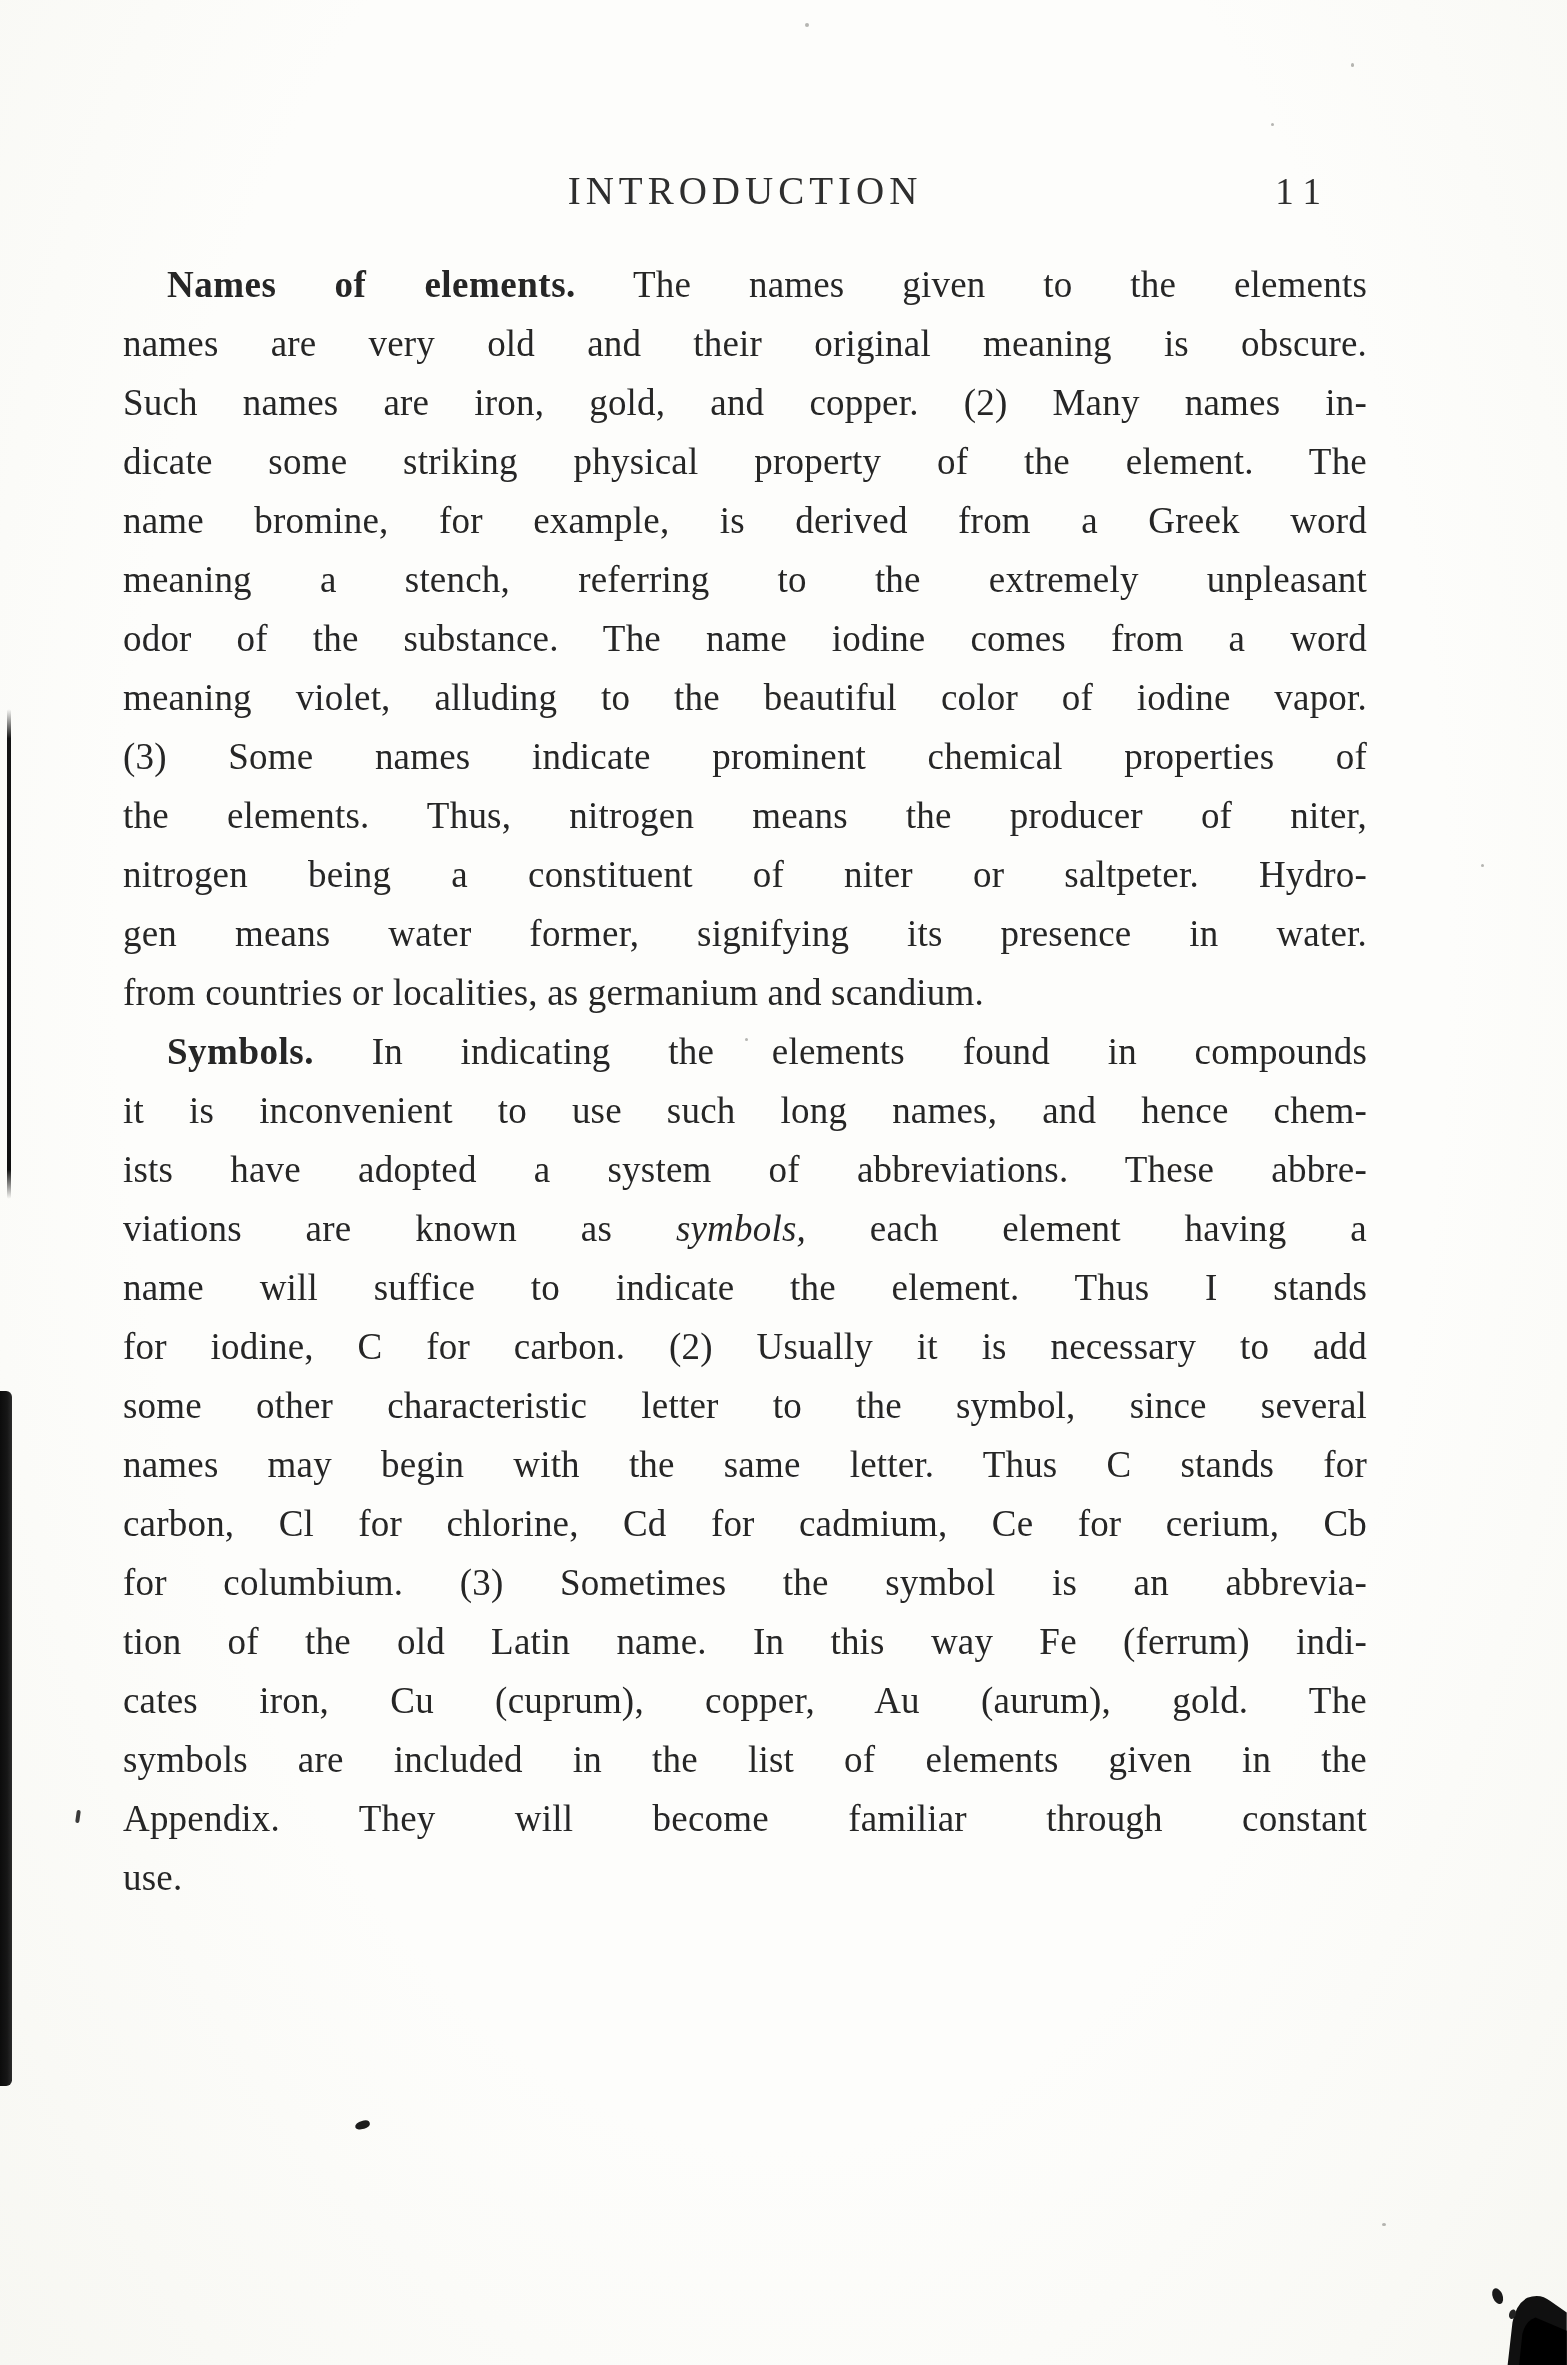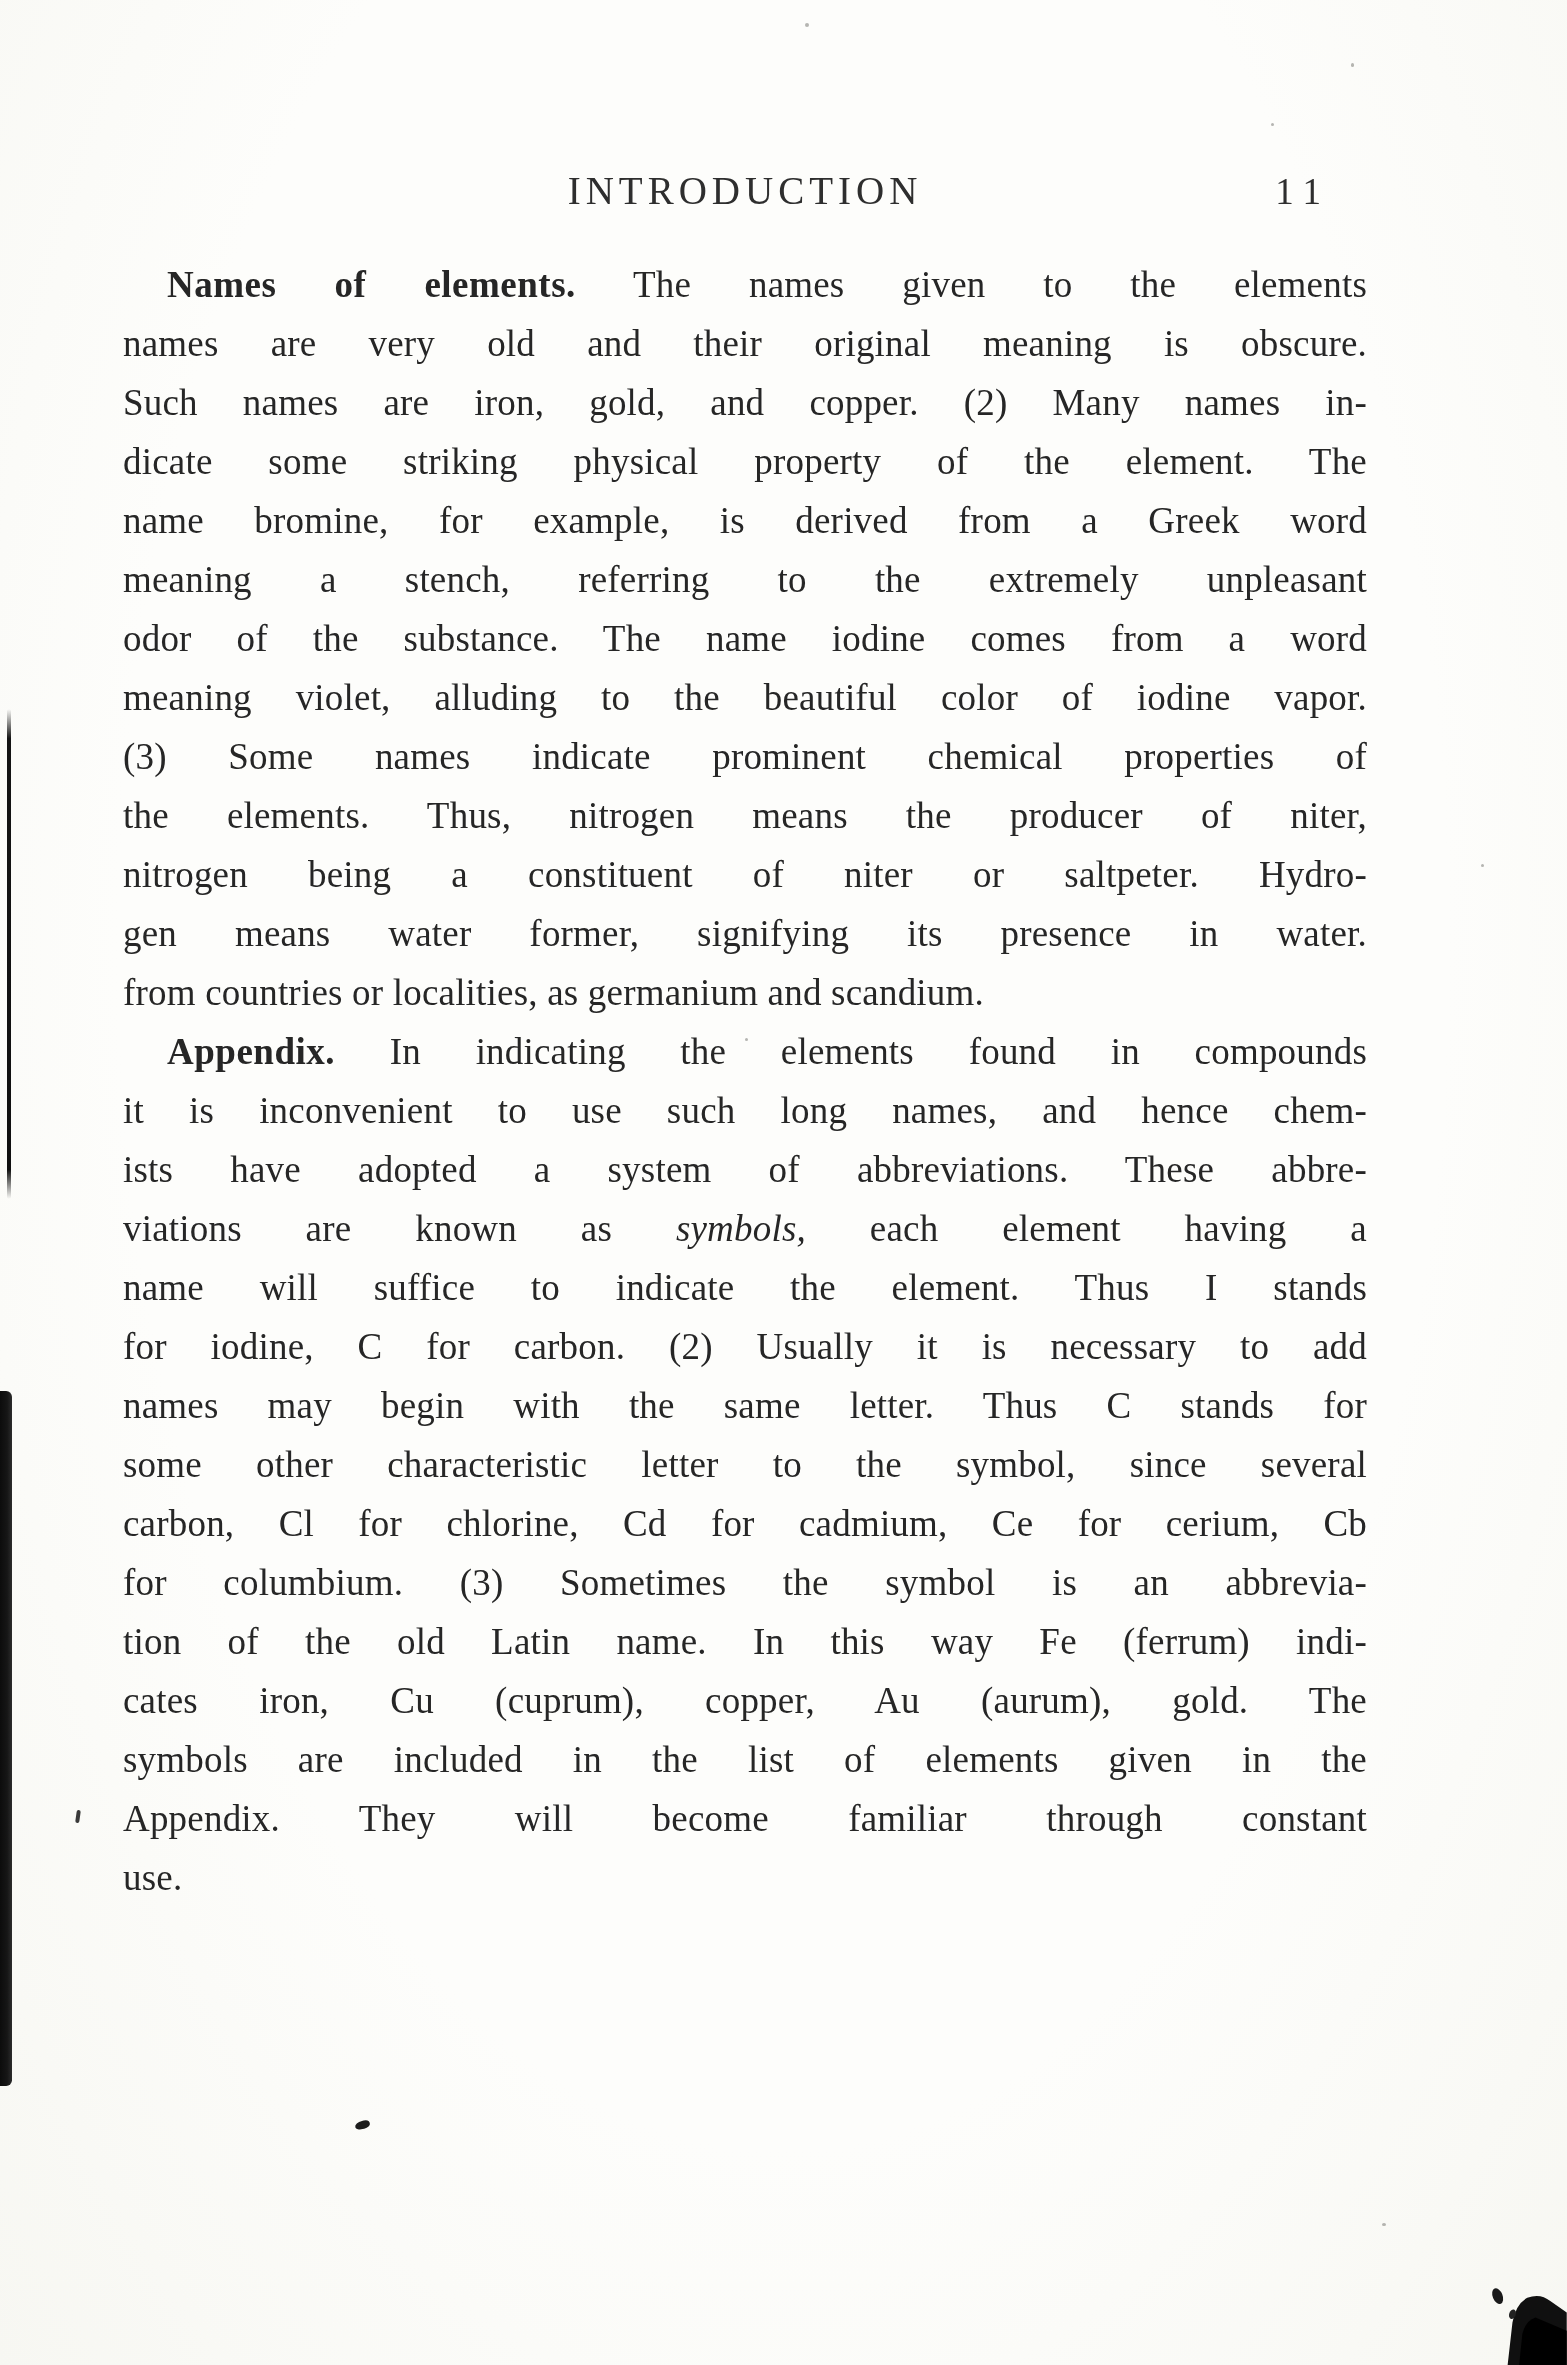--- a/index.html
+++ b/index.html
@@ -128,28 +128,28 @@
         <div class="line"><span>meaning a stench, referring to the extremely unpleasant</span></div>
         <div class="line"><span>odor of the substance.  The name iodine comes from a word</span></div>
         <div class="line"><span>meaning violet, alluding to the beautiful color of iodine vapor.</span></div>
         <div class="line"><span>(3) Some names indicate prominent chemical properties of</span></div>
         <div class="line"><span>the elements.  Thus, nitrogen means the producer of niter,</span></div>
         <div class="line"><span>nitrogen being a constituent of niter or saltpeter.  Hydro-</span></div>
         <div class="line"><span>gen means water former, signifying its presence in water.</span></div>
         <div class="line line-last"><span>from countries or localities, as germanium and scandium.</span></div>
       </div>
     <div class="paragraph">
-        <div class="line line-first"><span class="bold">Appendix.</span><span>  In indicating the elements found in compounds</span></div>
+        <div class="line line-first"><span class="bold">Symbols.</span><span>  In indicating the elements found in compounds</span></div>
         <div class="line"><span>it is inconvenient to use such long names, and hence chem-</span></div>
         <div class="line"><span>ists have adopted a system of abbreviations.  These abbre-</span></div>
         <div class="line"><span>viations are known as </span><span class="italic">symbols,</span><span> each element having a</span></div>
         <div class="line"><span>name will suffice to indicate the element.  Thus I stands</span></div>
         <div class="line"><span>for iodine, C for carbon.  (2) Usually it is necessary to add</span></div>
+        <div class="line"><span>some other characteristic letter to the symbol, since several</span></div>
         <div class="line"><span>names may begin with the same letter.  Thus C stands for</span></div>
-        <div class="line"><span>some other characteristic letter to the symbol, since several</span></div>
         <div class="line"><span>carbon, Cl for chlorine, Cd for cadmium, Ce for cerium, Cb</span></div>
         <div class="line"><span>for columbium.  (3) Sometimes the symbol is an abbrevia-</span></div>
         <div class="line"><span>tion of the old Latin name.  In this way Fe (ferrum) indi-</span></div>
         <div class="line"><span>cates iron, Cu (cuprum), copper, Au (aurum), gold.  The</span></div>
         <div class="line"><span>symbols are included in the list of elements given in the</span></div>
         <div class="line"><span>Appendix.  They will become familiar through constant</span></div>
         <div class="line line-last"><span>use.</span></div>
       </div>
   </div>
 

